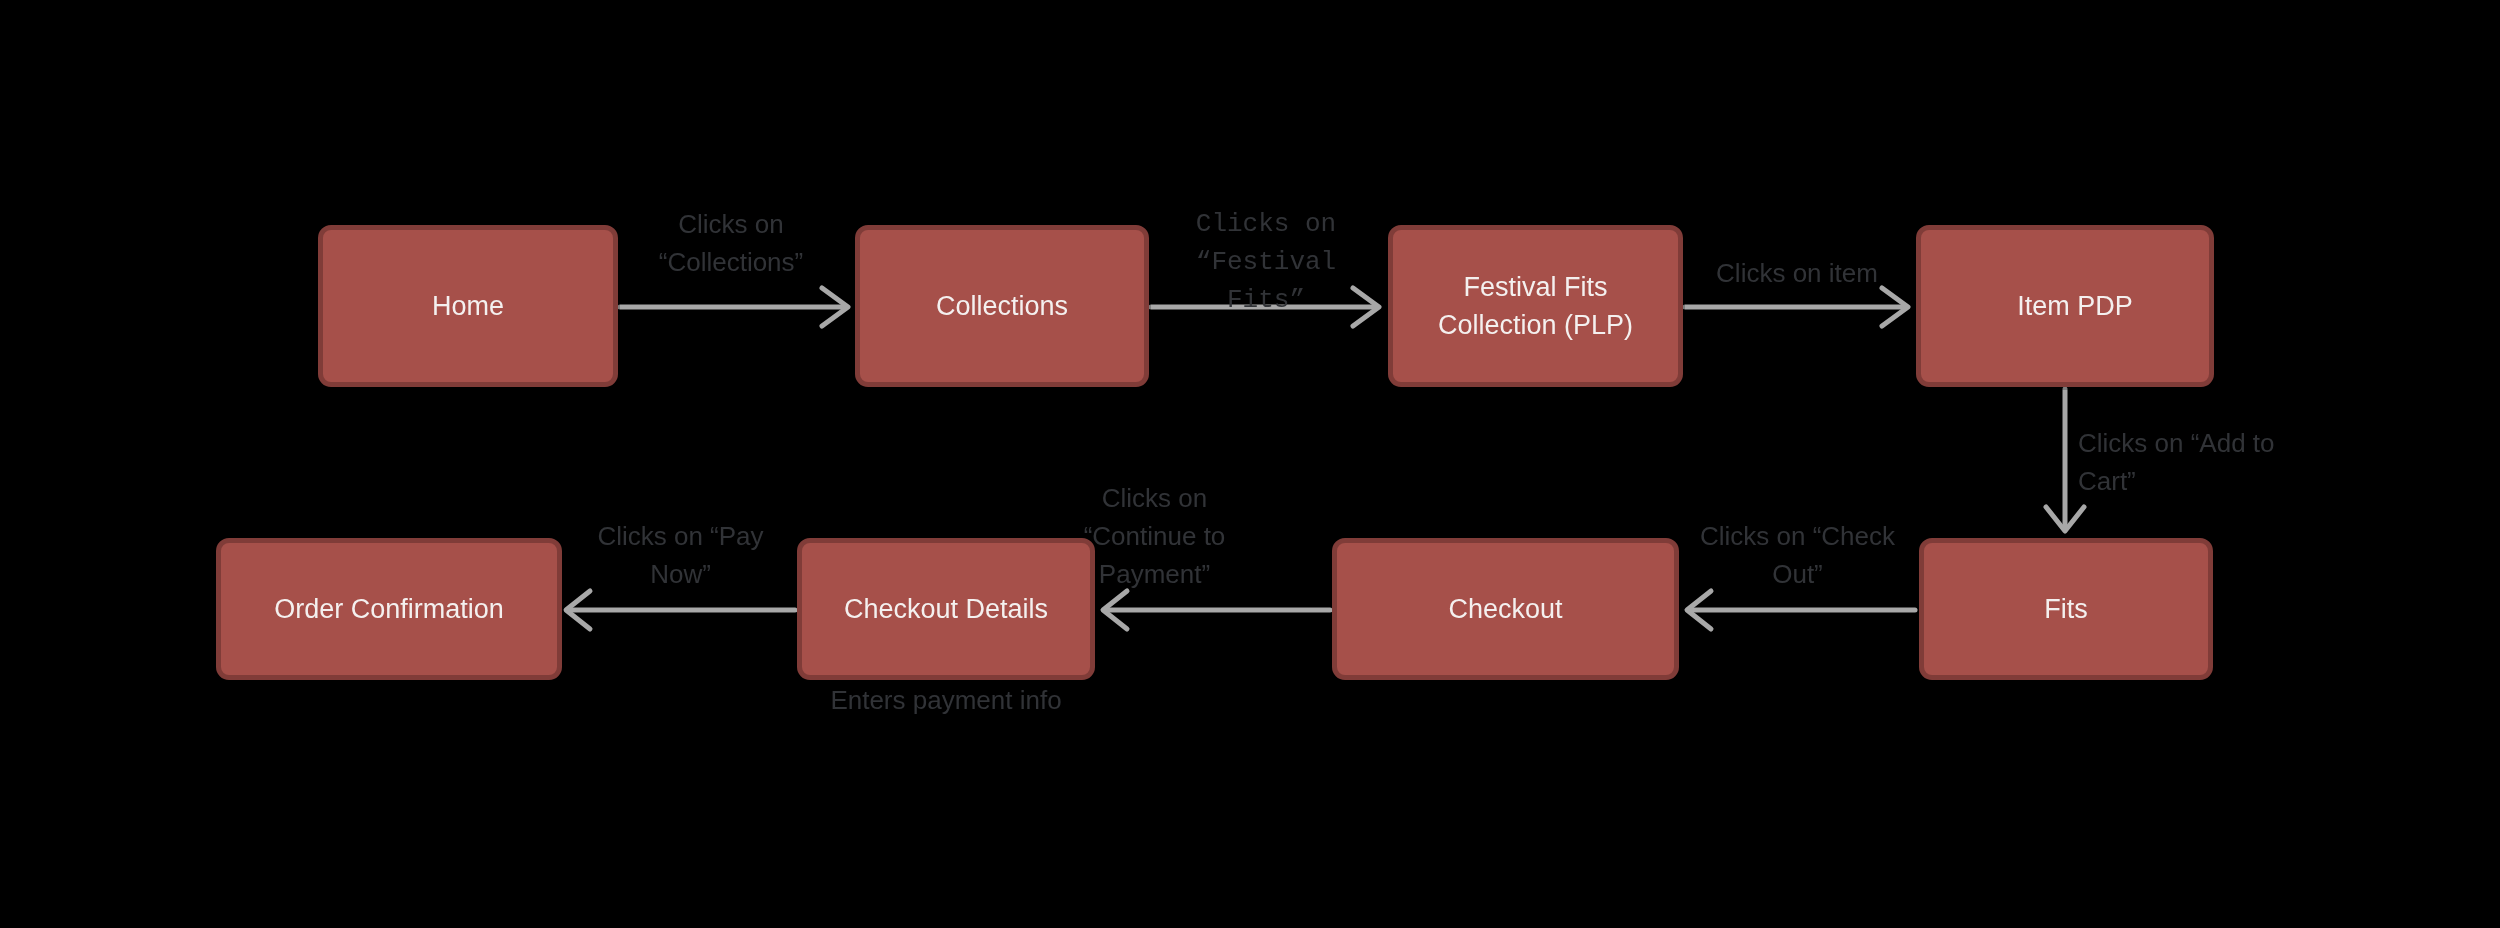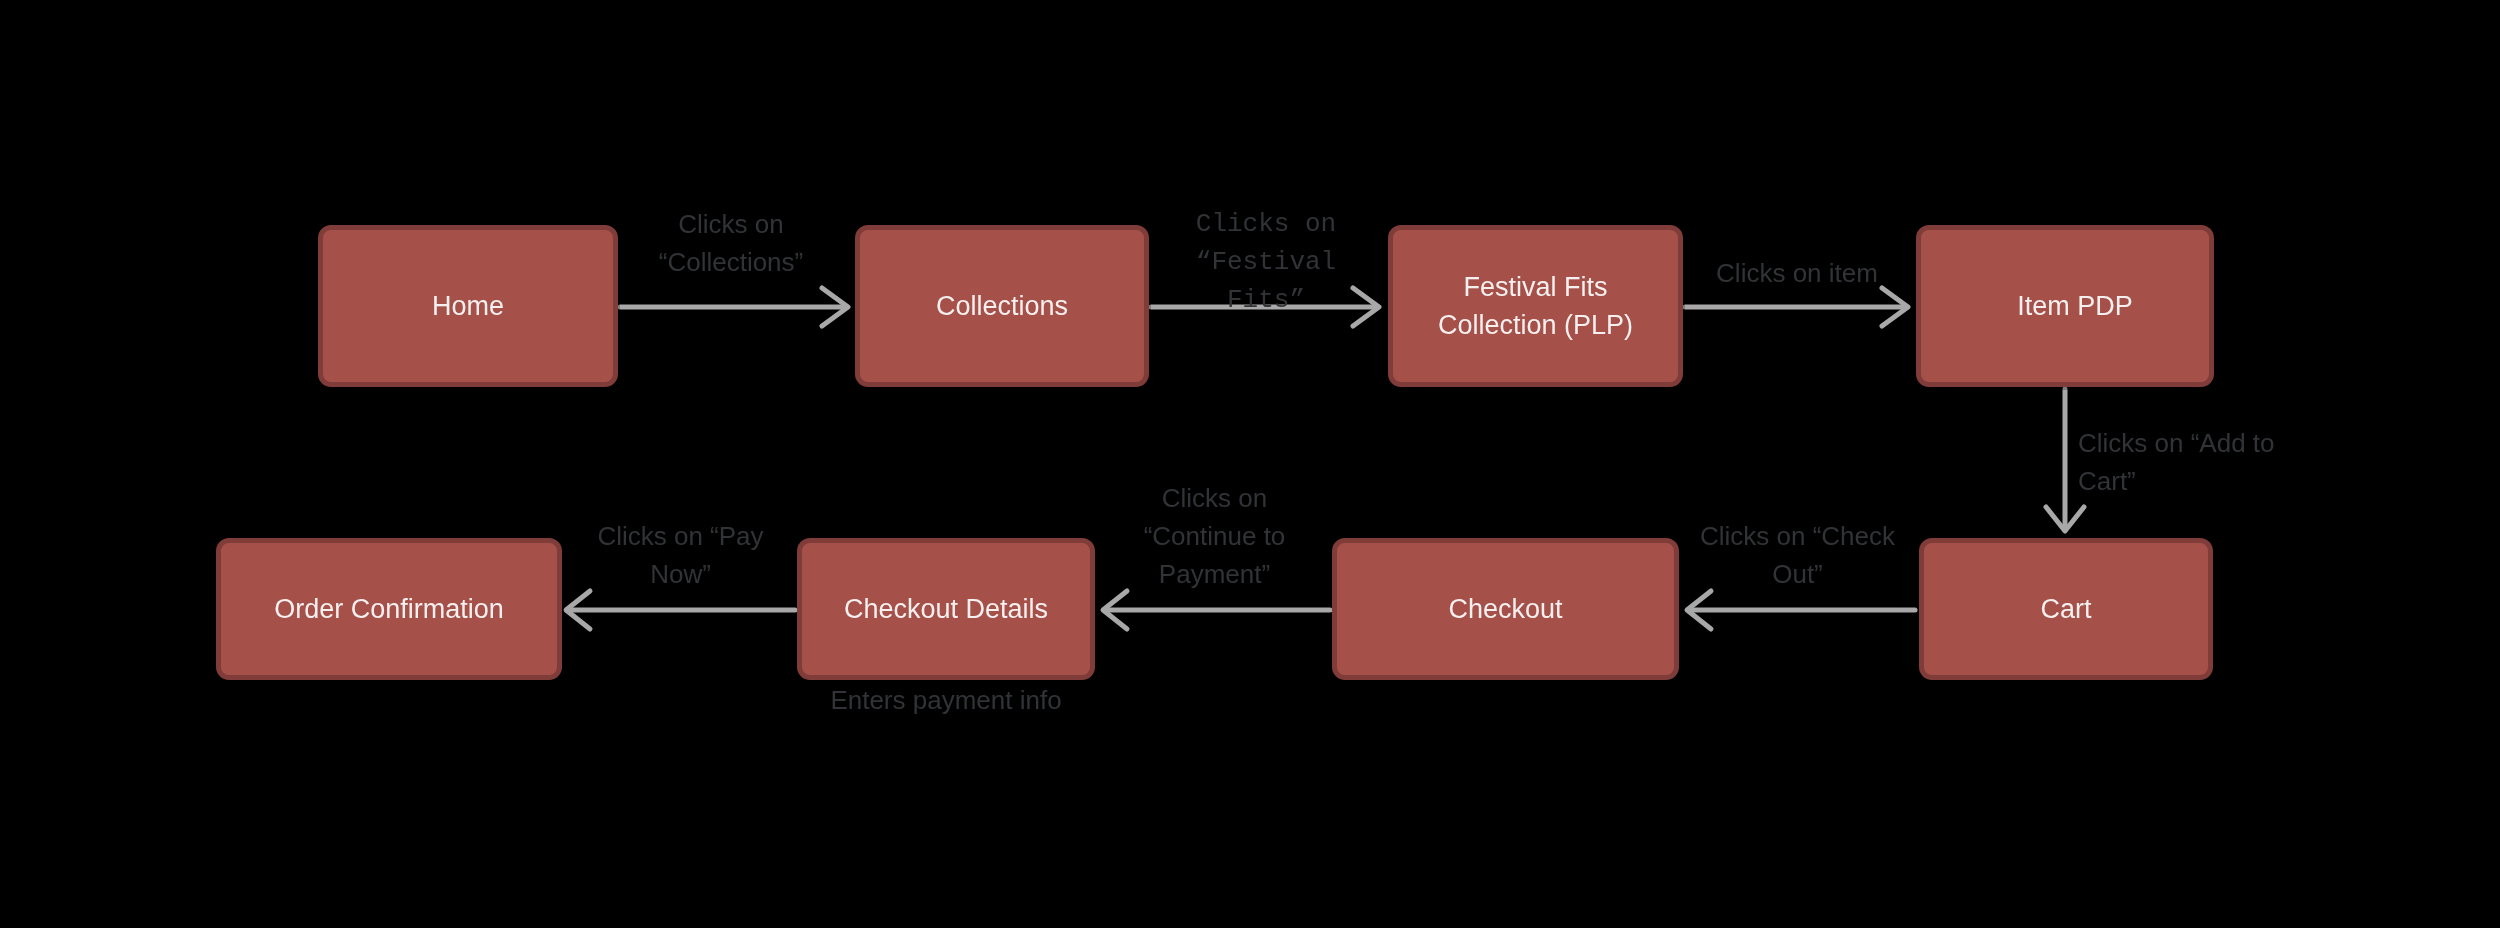--- a/index.html
+++ b/index.html
@@ -115,26 +115,26 @@
   <div class="node" style="left:216px; top:538px; width:346px; height:142px;">
     <span>Order Confirmation</span>
   </div>
   <div class="node" style="left:797px; top:538px; width:298px; height:142px;">
     <span>Checkout Details</span>
   </div>
   <div class="node" style="left:1332px; top:538px; width:347px; height:142px;">
     <span>Checkout</span>
   </div>
   <div class="node" style="left:1919px; top:538px; width:294px; height:142px;">
-    <span>Cart</span>
+    <span>Fits</span>
   </div>
 
   <div class="edge-label" style="left:631px; top:205px; width:200px;text-align:center;">Clicks on “Collections”</div>
   <div class="edge-label" style="left:1161px; top:205px; width:210px;font-family:Liberation Mono, monospace;">Clicks on “Festival Fits”</div>
   <div class="edge-label" style="left:1687px; top:254px; width:220px;">Clicks on item</div>
   <div class="edge-label left-align" style="left:2078px; top:424px; width:225px;">Clicks on “Add to Cart”</div>
   <div class="edge-label" style="left:1685px; top:517px; width:225px;">Clicks on “Check Out”</div>
-  <div class="edge-label" style="left:1132px; top:479px; width:165px;">Clicks on “Continue to Payment”</div>
+  <div class="edge-label" style="left:1072px; top:479px; width:165px;">Clicks on “Continue to Payment”</div>
   <div class="edge-label" style="left:588px; top:517px; width:185px;">Clicks on “Pay Now”</div>
 
   <div class="note-label" style="left:816px; top:681px; width:260px;">Enters payment info</div>
 
 </div>
 
 </body></html>

